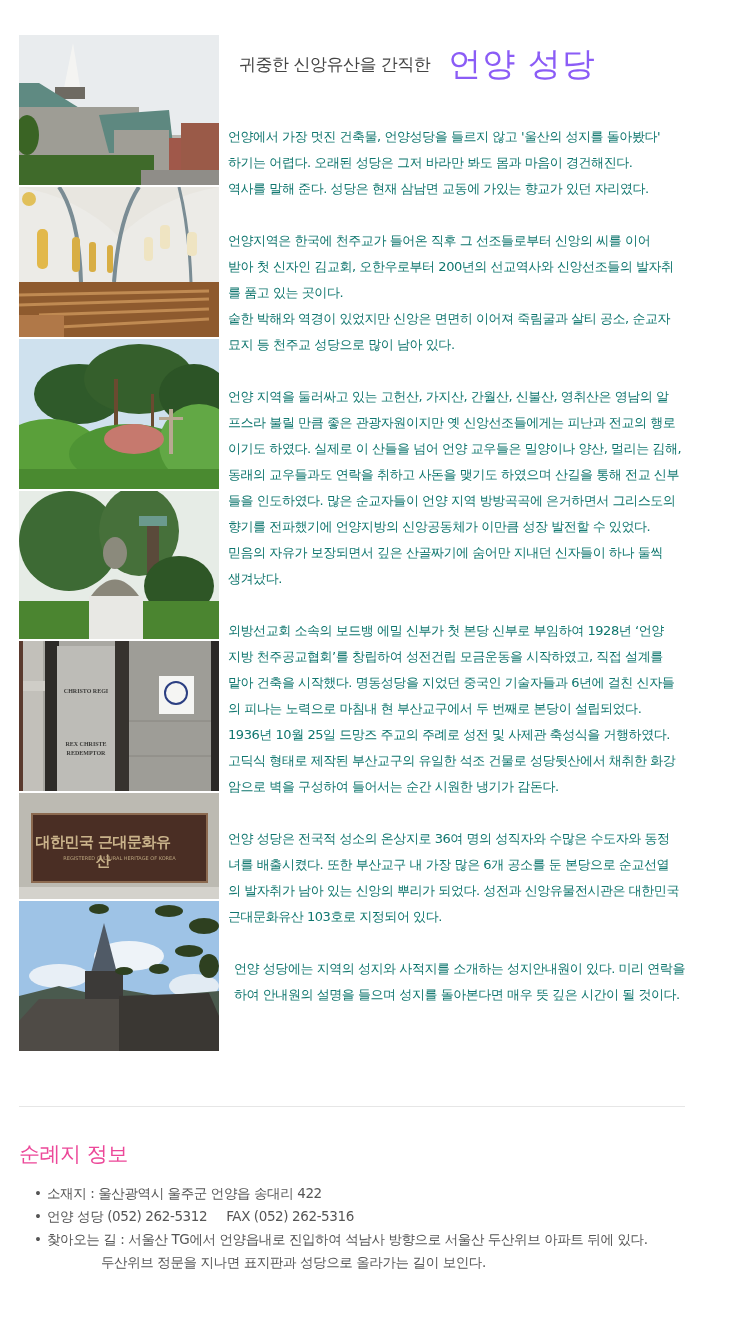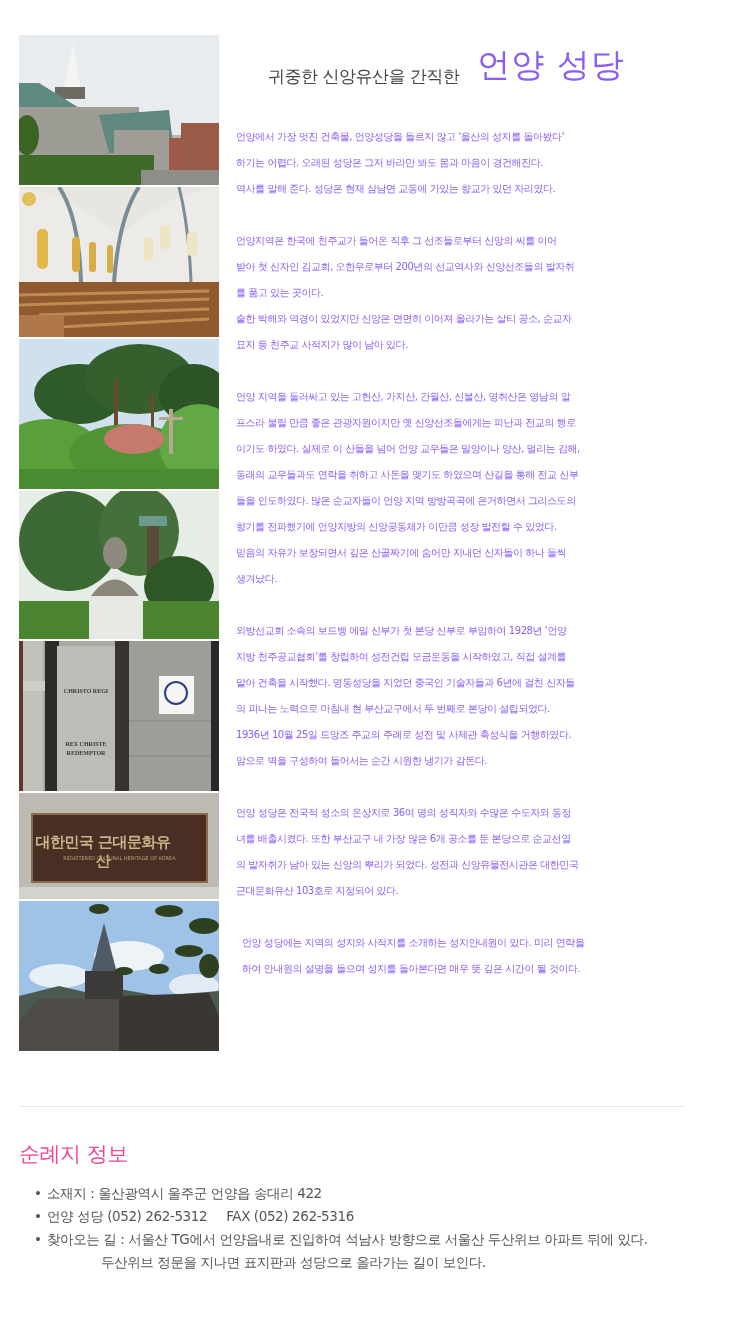--- a/index.html
+++ b/index.html
@@ -5,26 +5,26 @@
     * { box-sizing: border-box; margin: 0; padding: 0; }
     html, body { width: 730px; height: 1322px; background: #ffffff; overflow: hidden; }
     body { position: relative; font-family: "DejaVu Sans", "Liberation Sans", sans-serif; color: #555555; }
 
     
     .photo-strip { position: absolute; left: 19px; top: 35px; width: 200px; }
     .photo { position: relative; width: 200px; overflow: hidden; margin-bottom: 2px; }
     .photo svg { display: block; width: 200px; height: 100%; }
 
     
-    .header { position: absolute; left: 268px; top: 40px; height: 48px; display: flex; align-items: flex-end; white-space: nowrap; }
+    .header { position: absolute; left: 239px; top: 40px; height: 48px; display: flex; align-items: center; white-space: nowrap; }
     .header .sub { font-size: 17px; color: #444444; letter-spacing: -0.5px; margin-right: 18px; }
     .header .main { font-size: 33px; color: #8b5cf6; letter-spacing: 1px; }
 
     
-    .article { position: absolute; left: 236px; top: 124px; width: 480px; font-size: 10px; line-height: 26px; color: #8b5cf6; letter-spacing: -0.45px; }
+    .article { position: absolute; left: 228px; top: 124px; width: 480px; font-size: 13px; line-height: 26px; color: #0f766e; letter-spacing: -0.45px; }
     .para { margin-bottom: 26px; }
     .para .line { display: block; white-space: nowrap; }
     .para.centered .line { padding-left: 6px; }
 
     .divider { position: absolute; left: 19px; top: 1106px; width: 666px; height: 1px; background: #e6e6e6; }
 
     .info-title { position: absolute; left: 19px; top: 1140px; font-size: 21px; color: #ec4899; letter-spacing: -0.5px; }
     .info-list { position: absolute; left: 34px; top: 1182px; list-style: none; font-size: 13.5px; color: #555555; line-height: 23px; letter-spacing: -0.4px; }
     .info-list li { position: relative; padding-left: 13px; white-space: nowrap; }
     .info-list li .bullet { position: absolute; left: 0; top: 0; }
@@ -180,39 +180,40 @@
 <div class="article">
   <div class="para">
     <span class="line">  언양에서 가장 멋진 건축물, 언양성당을 들르지 않고 '울산의 성지를 돌아봤다'</span>
     <span class="line">하기는 어렵다. 오래된 성당은 그저 바라만 봐도 몸과 마음이 경건해진다.</span>
     <span class="line">역사를 말해 준다. 성당은 현재 삼남면 교동에 가있는 향교가 있던 자리였다.</span>
   </div>
   <div class="para">
     <span class="line">  언양지역은 한국에 천주교가 들어온 직후 그 선조들로부터 신앙의 씨를 이어</span>
     <span class="line">받아 첫 신자인 김교회, 오한우로부터 200년의 선교역사와 신앙선조들의 발자취</span>
     <span class="line">를 품고 있는 곳이다.</span>
-    <span class="line">숱한 박해와 역경이 있었지만 신앙은 면면히 이어져 올라가는 살티 공소, 순교자</span>
-    <span class="line">묘지 등 천주교 사적지가 많이 남아 있다.</span>
+    <span class="line">숱한 박해와 역경이 있었지만 신앙은 면면히 이어져 죽림굴과 살티 공소, 순교자</span>
+    <span class="line">묘지 등 천주교 성당으로 많이 남아 있다.</span>
   </div>
   <div class="para">
     <span class="line">  언양 지역을 둘러싸고 있는 고헌산, 가지산, 간월산, 신불산, 영취산은 영남의 알</span>
     <span class="line">프스라 불릴 만큼 좋은 관광자원이지만 옛 신앙선조들에게는 피난과 전교의 행로</span>
     <span class="line">이기도 하였다. 실제로 이 산들을 넘어 언양 교우들은 밀양이나 양산, 멀리는 김해,</span>
     <span class="line">동래의 교우들과도 연락을 취하고 사돈을 맺기도 하였으며 산길을 통해 전교 신부</span>
     <span class="line">들을 인도하였다. 많은 순교자들이 언양 지역 방방곡곡에 은거하면서 그리스도의</span>
     <span class="line">향기를 전파했기에 언양지방의 신앙공동체가 이만큼 성장 발전할 수 있었다.</span>
     <span class="line">믿음의 자유가 보장되면서 깊은 산골짜기에 숨어만 지내던 신자들이 하나 둘씩</span>
     <span class="line">생겨났다.</span>
   </div>
   <div class="para">
     <span class="line">외방선교회 소속의 보드뱅 에밀 신부가 첫 본당 신부로 부임하여 1928년 ‘언양</span>
     <span class="line">지방 천주공교협회’를 창립하여 성전건립 모금운동을 시작하였고, 직접 설계를</span>
     <span class="line">맡아 건축을 시작했다. 명동성당을 지었던 중국인 기술자들과 6년에 걸친 신자들</span>
     <span class="line">의 피나는 노력으로 마침내 현 부산교구에서 두 번째로 본당이 설립되었다.</span>
     <span class="line">1936년 10월 25일 드망즈 주교의 주례로 성전 및 사제관 축성식을 거행하였다.</span>
+    <span class="line">고딕식 형태로 제작된 부산교구의 유일한 석조 건물로 성당뒷산에서 채취한 화강</span>
     <span class="line">암으로 벽을 구성하여 들어서는 순간 시원한 냉기가 감돈다.</span>
   </div>
   <div class="para">
     <span class="line">  언양 성당은 전국적 성소의 온상지로 36여 명의 성직자와 수많은 수도자와 동정</span>
     <span class="line">녀를 배출시켰다. 또한 부산교구 내 가장 많은 6개 공소를 둔 본당으로 순교선열</span>
     <span class="line">의 발자취가 남아 있는 신앙의 뿌리가 되었다. 성전과 신앙유물전시관은 대한민국</span>
     <span class="line">근대문화유산 103호로 지정되어 있다.</span>
   </div>
   <div class="para centered">
     <span class="line"> 언양 성당에는 지역의 성지와 사적지를 소개하는 성지안내원이 있다. 미리 연락을</span>

